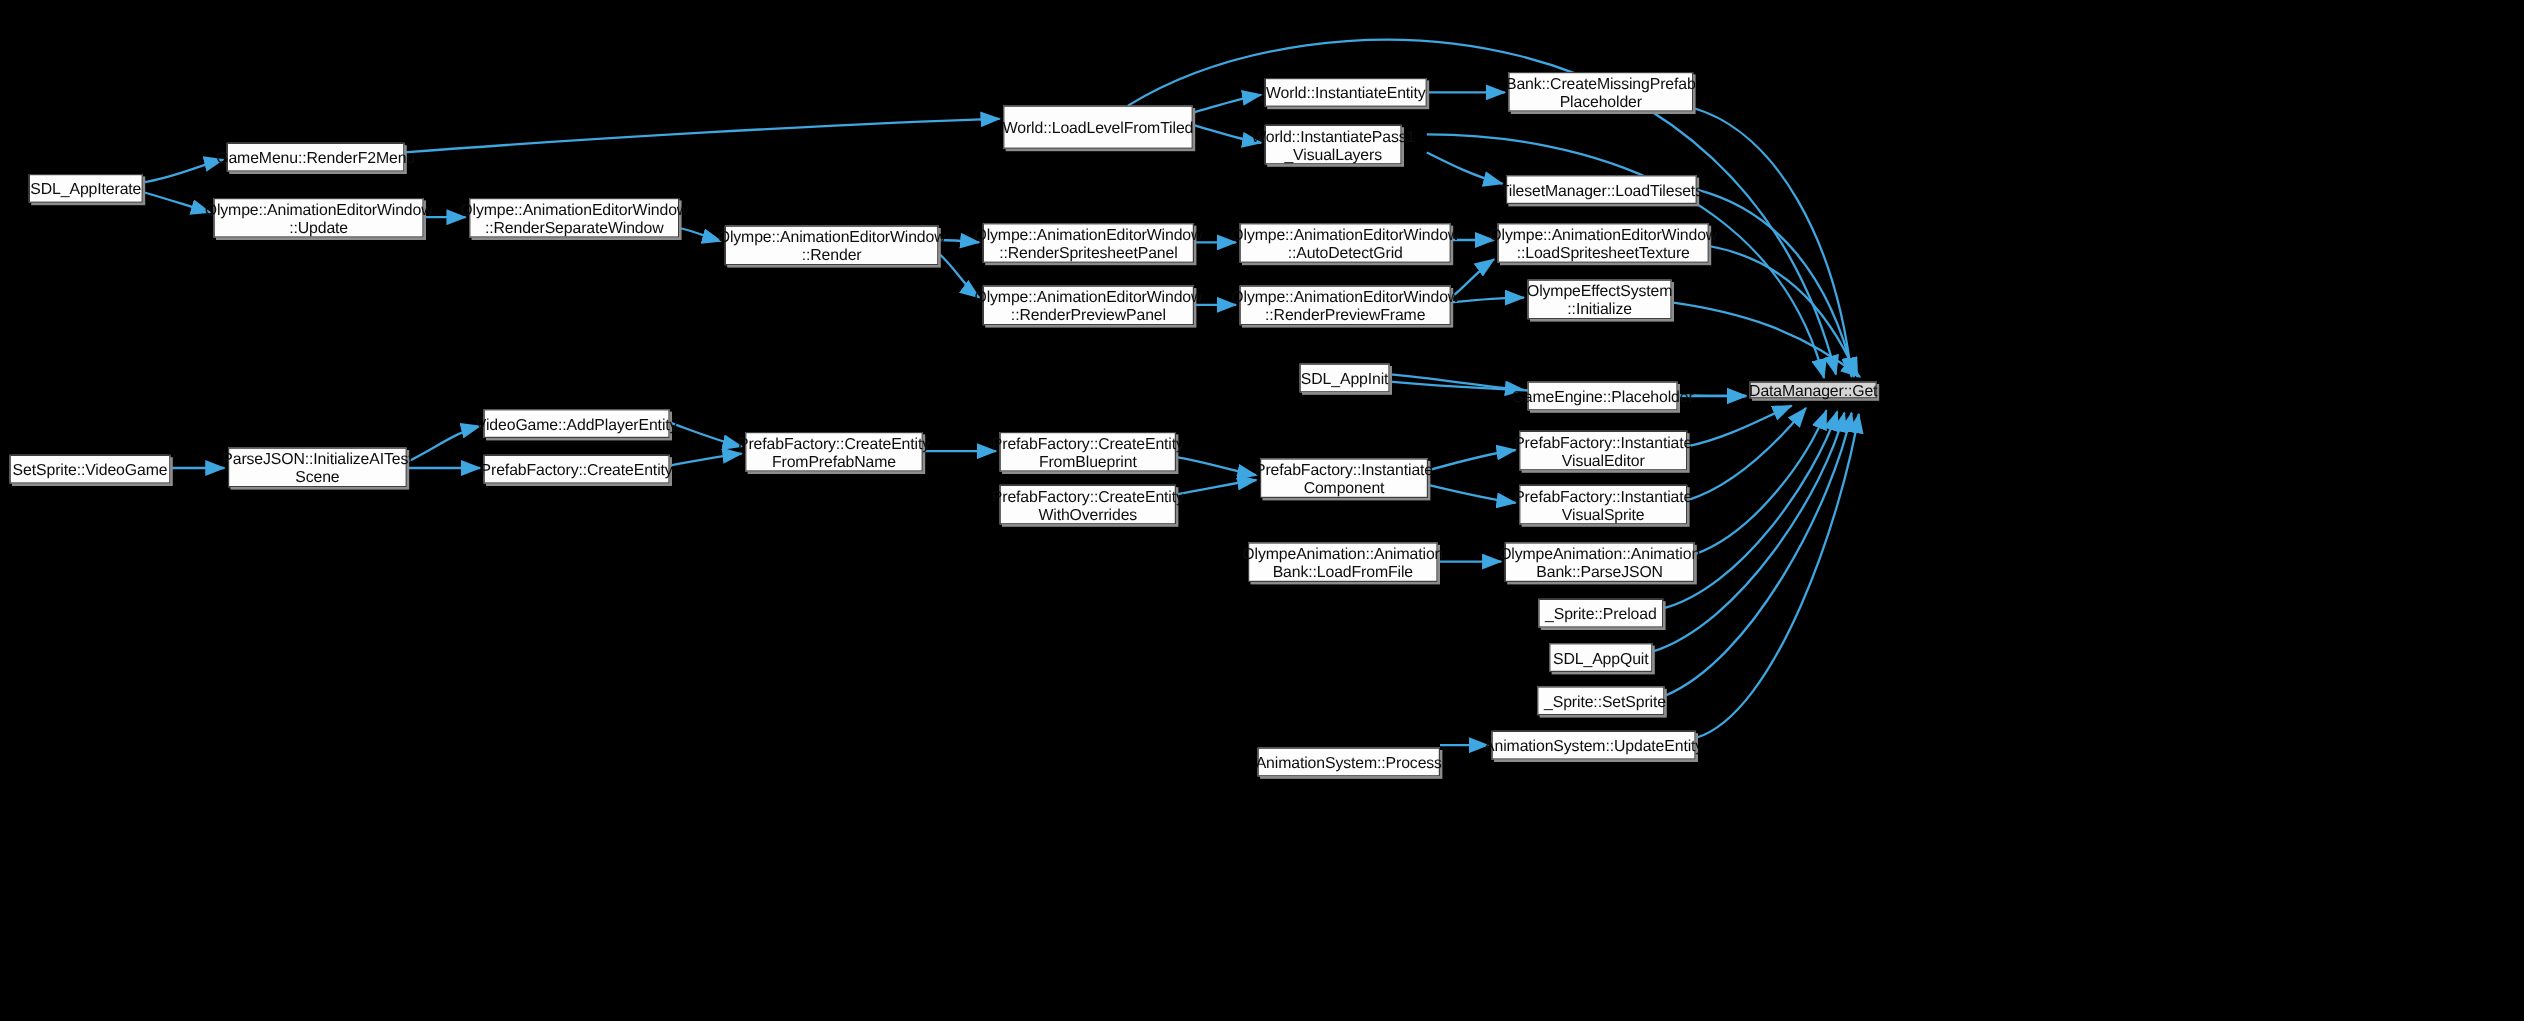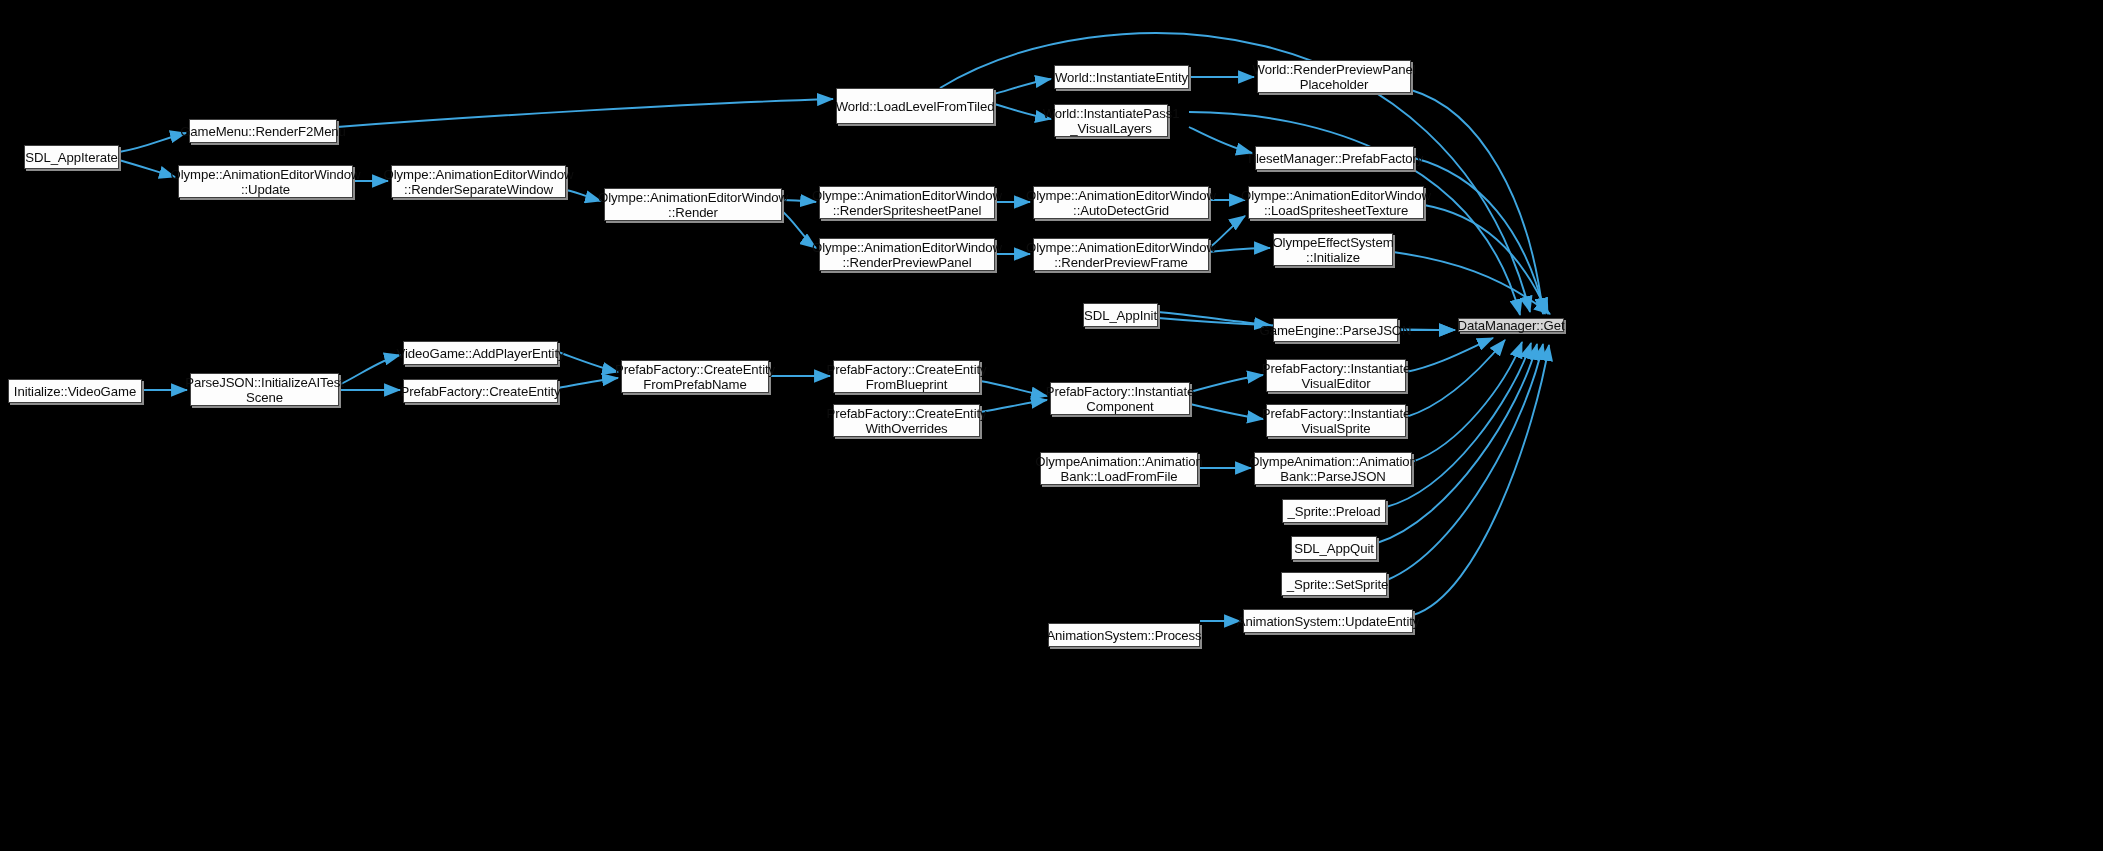--- a/index.html
+++ b/index.html
@@ -117,31 +117,31 @@
       <div class="node" style="left: 819px; top: 238px; width: 176px; height: 33px;">Olympe::AnimationEditorWindow
 ::RenderPreviewPanel</div>
       <div class="node" style="left: 1033px; top: 186px; width: 176px; height: 33px;">Olympe::AnimationEditorWindow
 ::AutoDetectGrid</div>
       <div class="node" style="left: 1033px; top: 238px; width: 176px; height: 33px;">Olympe::AnimationEditorWindow
 ::RenderPreviewFrame</div>
       <div class="node" style="left: 836px; top: 88px; width: 158px; height: 36px;">World::LoadLevelFromTiled</div>
       <div class="node" style="left: 1054px; top: 65px; width: 135px; height: 24px;">World::InstantiateEntity</div>
       <div class="node" style="left: 1054px; top: 104px; width: 114px; height: 33px;">World::InstantiatePass1
 _VisualLayers</div>
-      <div class="node" style="left: 1257px; top: 60px; width: 154px; height: 33px;">World::RenderPreviewPanel
+      <div class="node" style="left: 1257px; top: 60px; width: 154px; height: 33px;">Bank::CreateMissingPrefab
 Placeholder</div>
-      <div class="node" style="left: 1255px; top: 146px; width: 159px; height: 24px;">TilesetManager::PrefabFactory</div>
+      <div class="node" style="left: 1255px; top: 146px; width: 159px; height: 24px;">TilesetManager::LoadTilesets</div>
       <div class="node" style="left: 1248px; top: 186px; width: 176px; height: 33px;">Olympe::AnimationEditorWindow
 ::LoadSpritesheetTexture</div>
       <div class="node" style="left: 1273px; top: 233px; width: 120px; height: 33px;">OlympeEffectSystem
 ::Initialize</div>
       <div class="node" style="left: 1083px; top: 303px; width: 75px; height: 24px;">SDL_AppInit</div>
-      <div class="node" style="left: 1273px; top: 318px; width: 125px; height: 24px;">GameEngine::ParseJSON</div>
+      <div class="node" style="left: 1273px; top: 318px; width: 125px; height: 24px;">GameEngine::Placeholder</div>
       <div class="node focus" style="left: 1458px; top: 318px; width: 106px; height: 14px;">DataManager::Get</div>
-      <div class="node" style="left: 8px; top: 379px; width: 134px; height: 24px;">Initialize::VideoGame</div>
+      <div class="node" style="left: 8px; top: 379px; width: 134px; height: 24px;">SetSprite::VideoGame</div>
       <div class="node" style="left: 190px; top: 373px; width: 149px; height: 33px;">ParseJSON::InitializeAITest
 Scene</div>
       <div class="node" style="left: 403px; top: 341px; width: 155px; height: 24px;">VideoGame::AddPlayerEntity</div>
       <div class="node" style="left: 403px; top: 379px; width: 155px; height: 24px;">PrefabFactory::CreateEntity</div>
       <div class="node" style="left: 621px; top: 360px; width: 148px; height: 33px;">PrefabFactory::CreateEntity
 FromPrefabName</div>
       <div class="node" style="left: 833px; top: 360px; width: 147px; height: 33px;">PrefabFactory::CreateEntity
 FromBlueprint</div>
       <div class="node" style="left: 833px; top: 404px; width: 147px; height: 33px;">PrefabFactory::CreateEntity
 WithOverrides</div>

